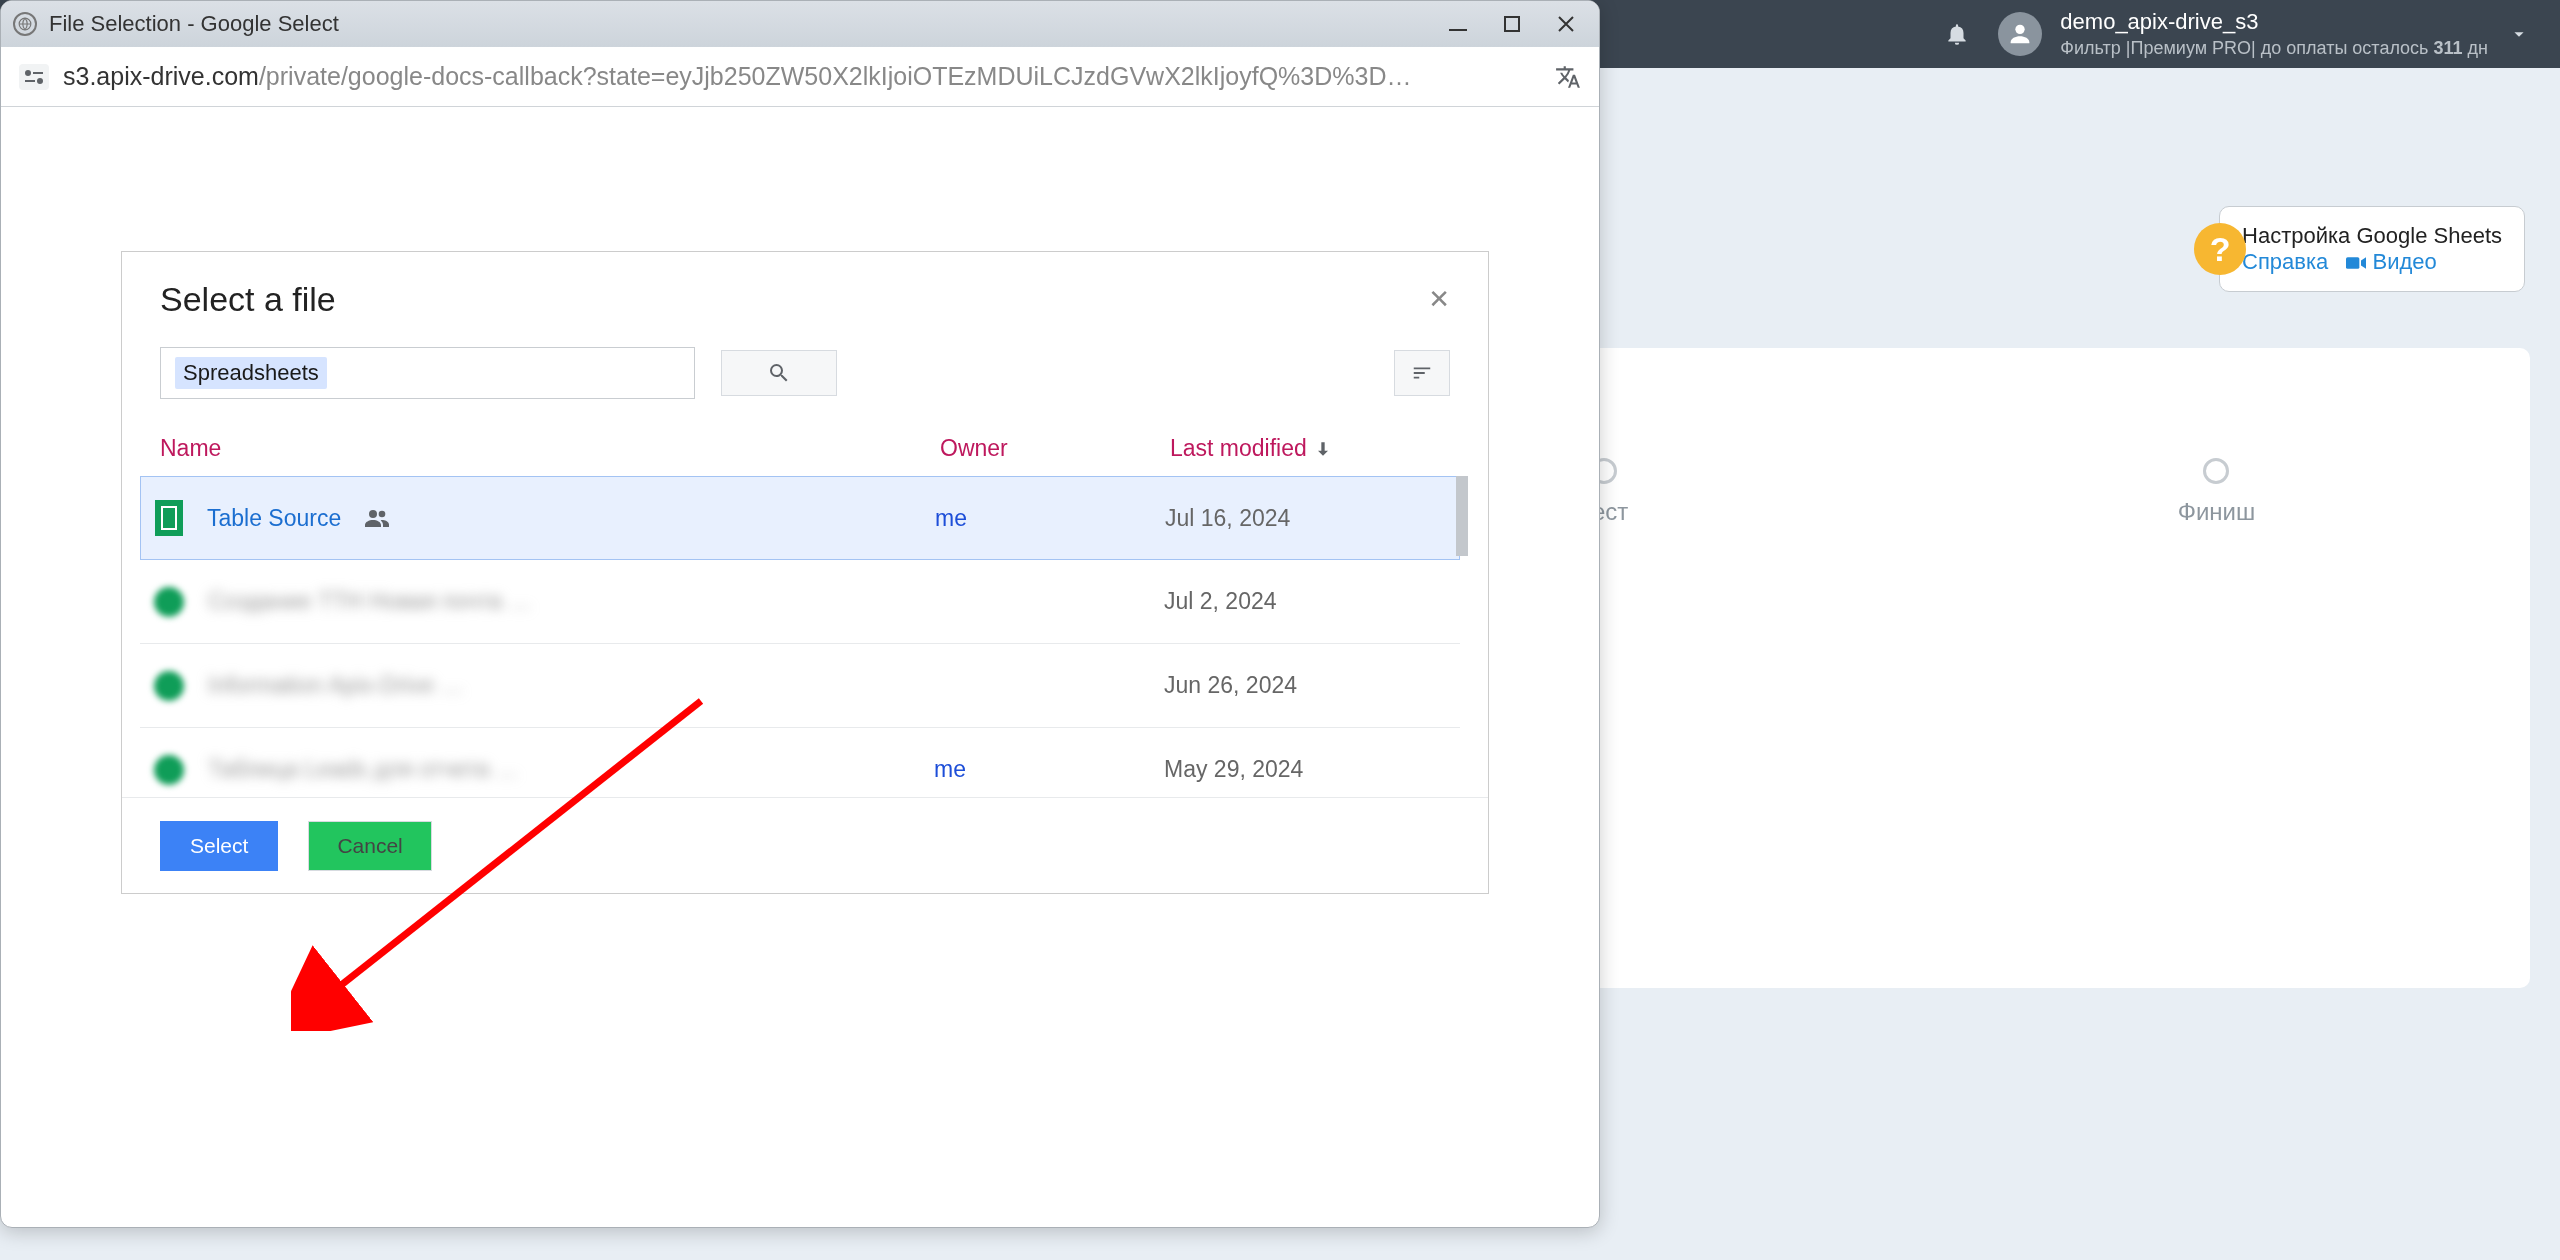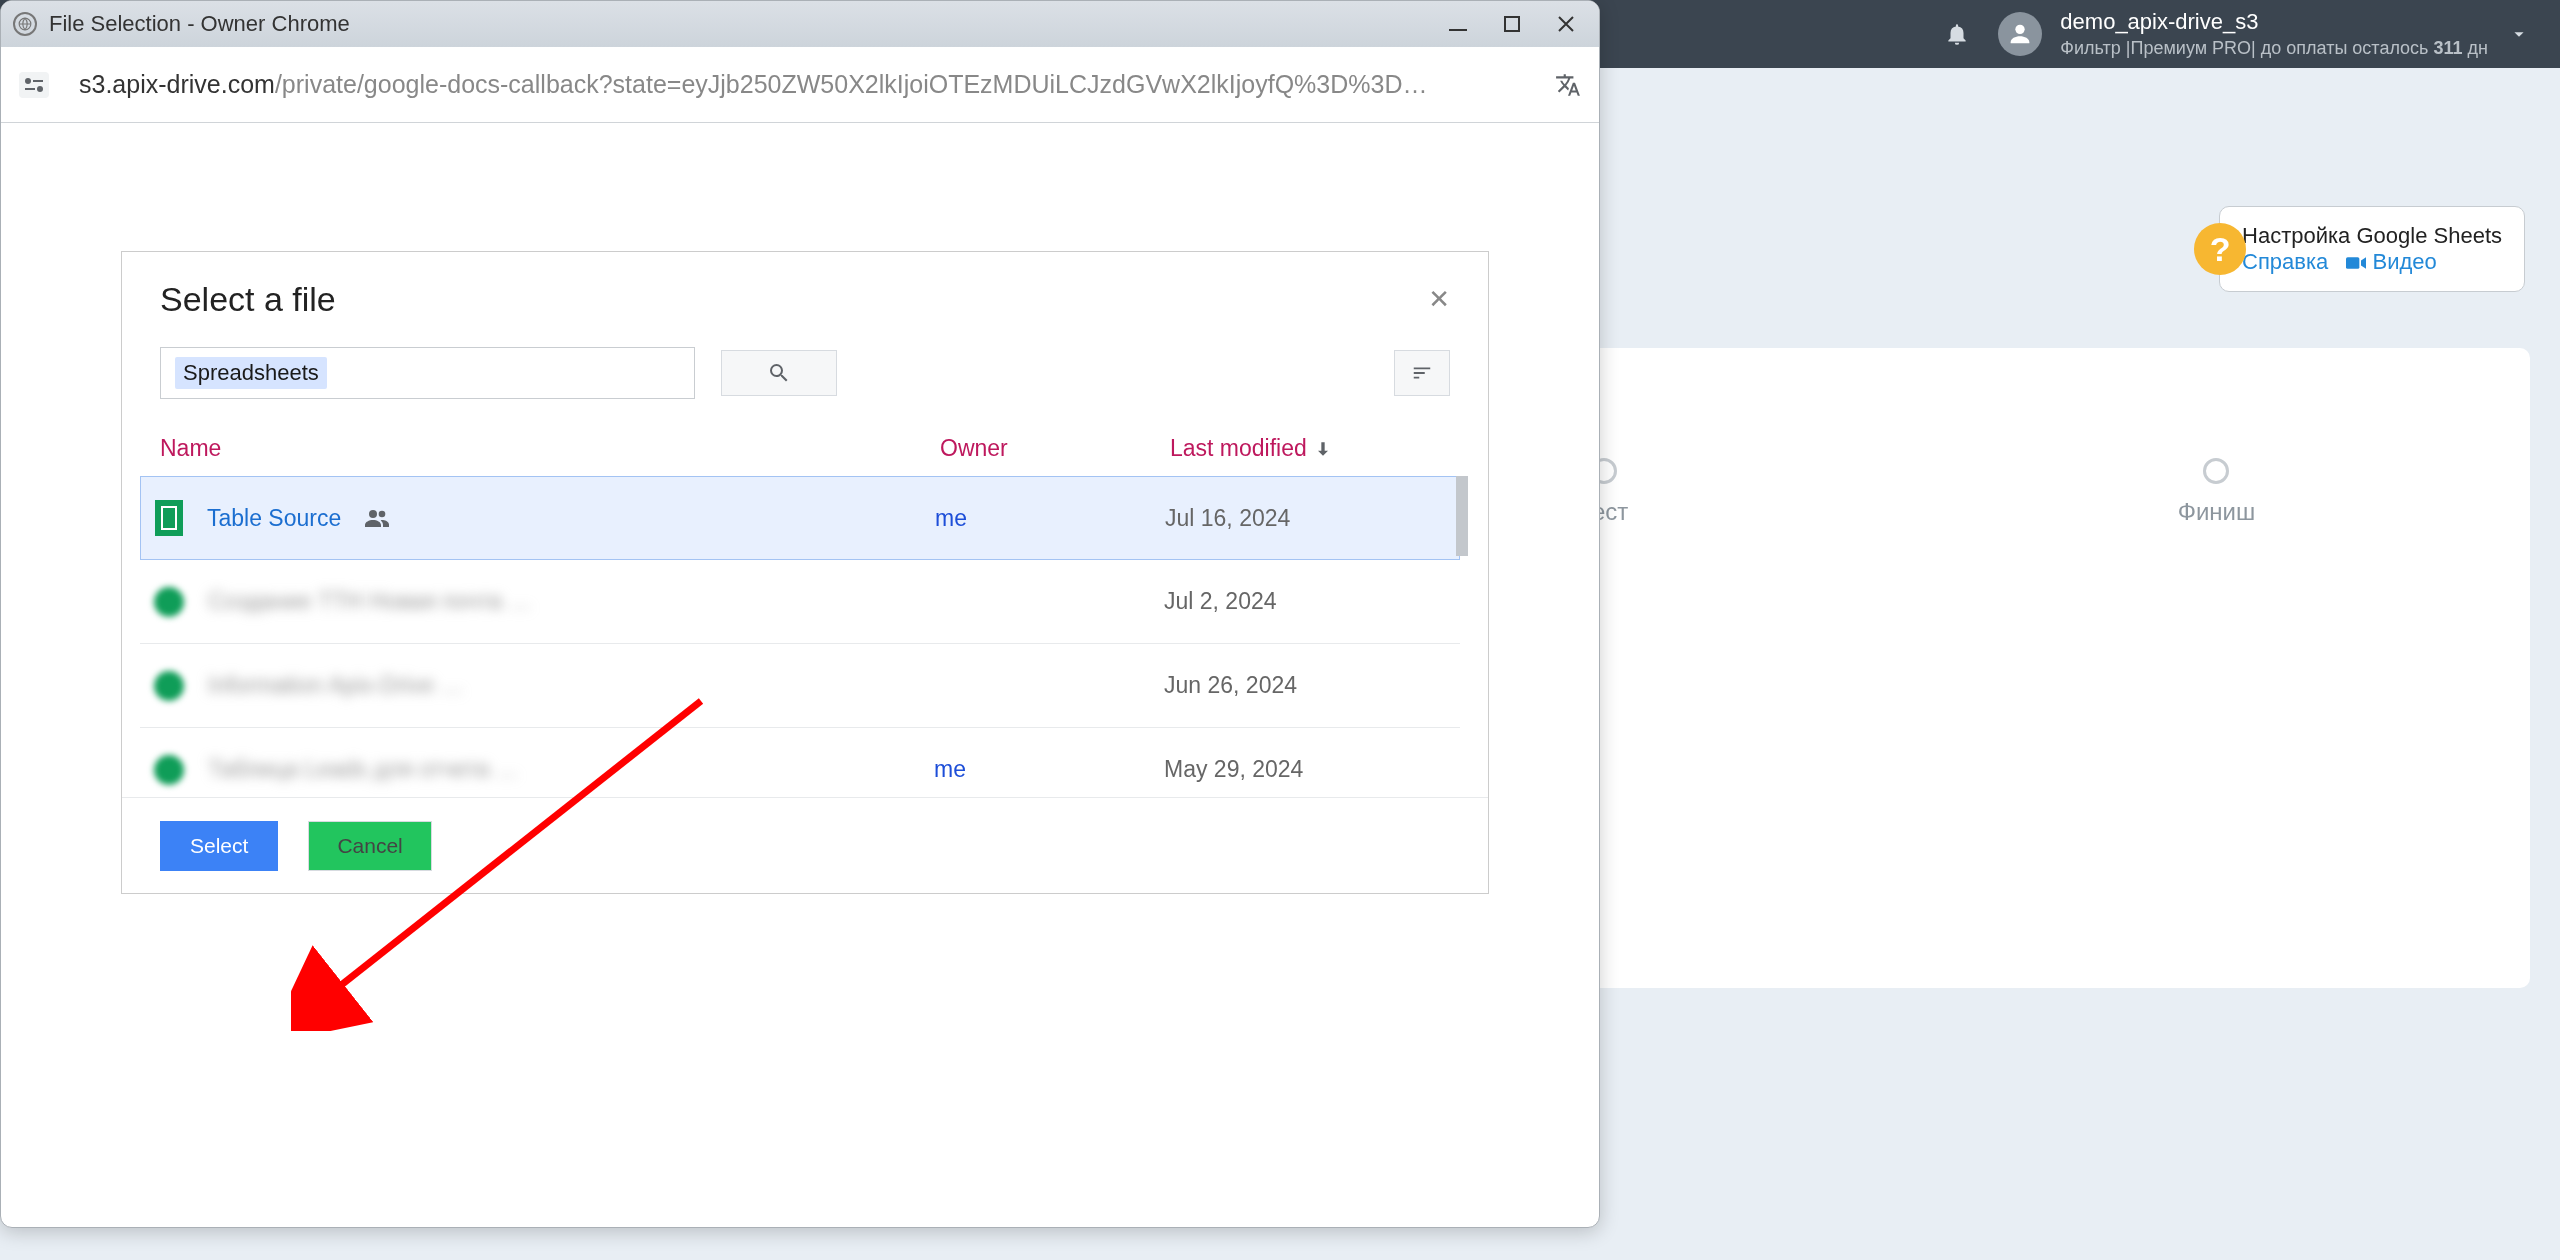--- a/index.html
+++ b/index.html
@@ -116,25 +116,25 @@
     .popup-globe {
       width: 24px; height: 24px;
       border-radius: 50%;
       border: 2px solid #777;
       display: flex; align-items: center; justify-content: center;
     }
     .popup-title { font-size: 22px; color: #333; flex: 1; }
     .win-btns { display: flex; gap: 32px; margin-right: 10px; }
     .win-btn { width: 22px; height: 22px; display: flex; align-items: center; justify-content: center; cursor: pointer; }
     .popup-urlbar {
-      height: 76px;
+      height: 60px;
       display: flex;
       align-items: center;
       padding: 0 18px;
-      gap: 30px;
+      gap: 14px;
       border-bottom: 1px solid #d0d4d8;
     }
     .url-icon {
       width: 30px; height: 26px;
       border-radius: 4px;
       display: flex; align-items: center; justify-content: center;
       background: #f1f3f4;
     }
     .url-text { font-size: 25px; color: #333; flex: 1; white-space: nowrap; overflow: hidden; text-overflow: ellipsis; }
     .url-text .gray { color: #888; }
@@ -346,21 +346,21 @@
 </div>
 
 <div class="popup-window">
   <div class="popup-titlebar">
     <div class="popup-globe">
       <svg width="14" height="14" viewBox="0 0 24 24" fill="none" stroke="#777" stroke-width="2">
           <circle cx="12" cy="12" r="10"></circle>
           <path d="M2 12h20M12 2a15 15 0 0 1 0 20M12 2a15 15 0 0 0 0 20"></path>
         </svg>
     </div>
-    <span class="popup-title">File Selection - Owner Chrome</span>
+    <span class="popup-title">File Selection - Google Select</span>
     <div class="win-btns">
       <div class="win-btn">
           <svg width="18" height="18" viewBox="0 0 18 18">
             <rect y="14" width="18" height="2" fill="#333"></rect>
           </svg>
         </div>
       <div class="win-btn">
           <svg width="16" height="16" viewBox="0 0 16 16" fill="none" stroke="#333" stroke-width="2">
             <rect x="1" y="1" width="14" height="14"></rect>
           </svg>

